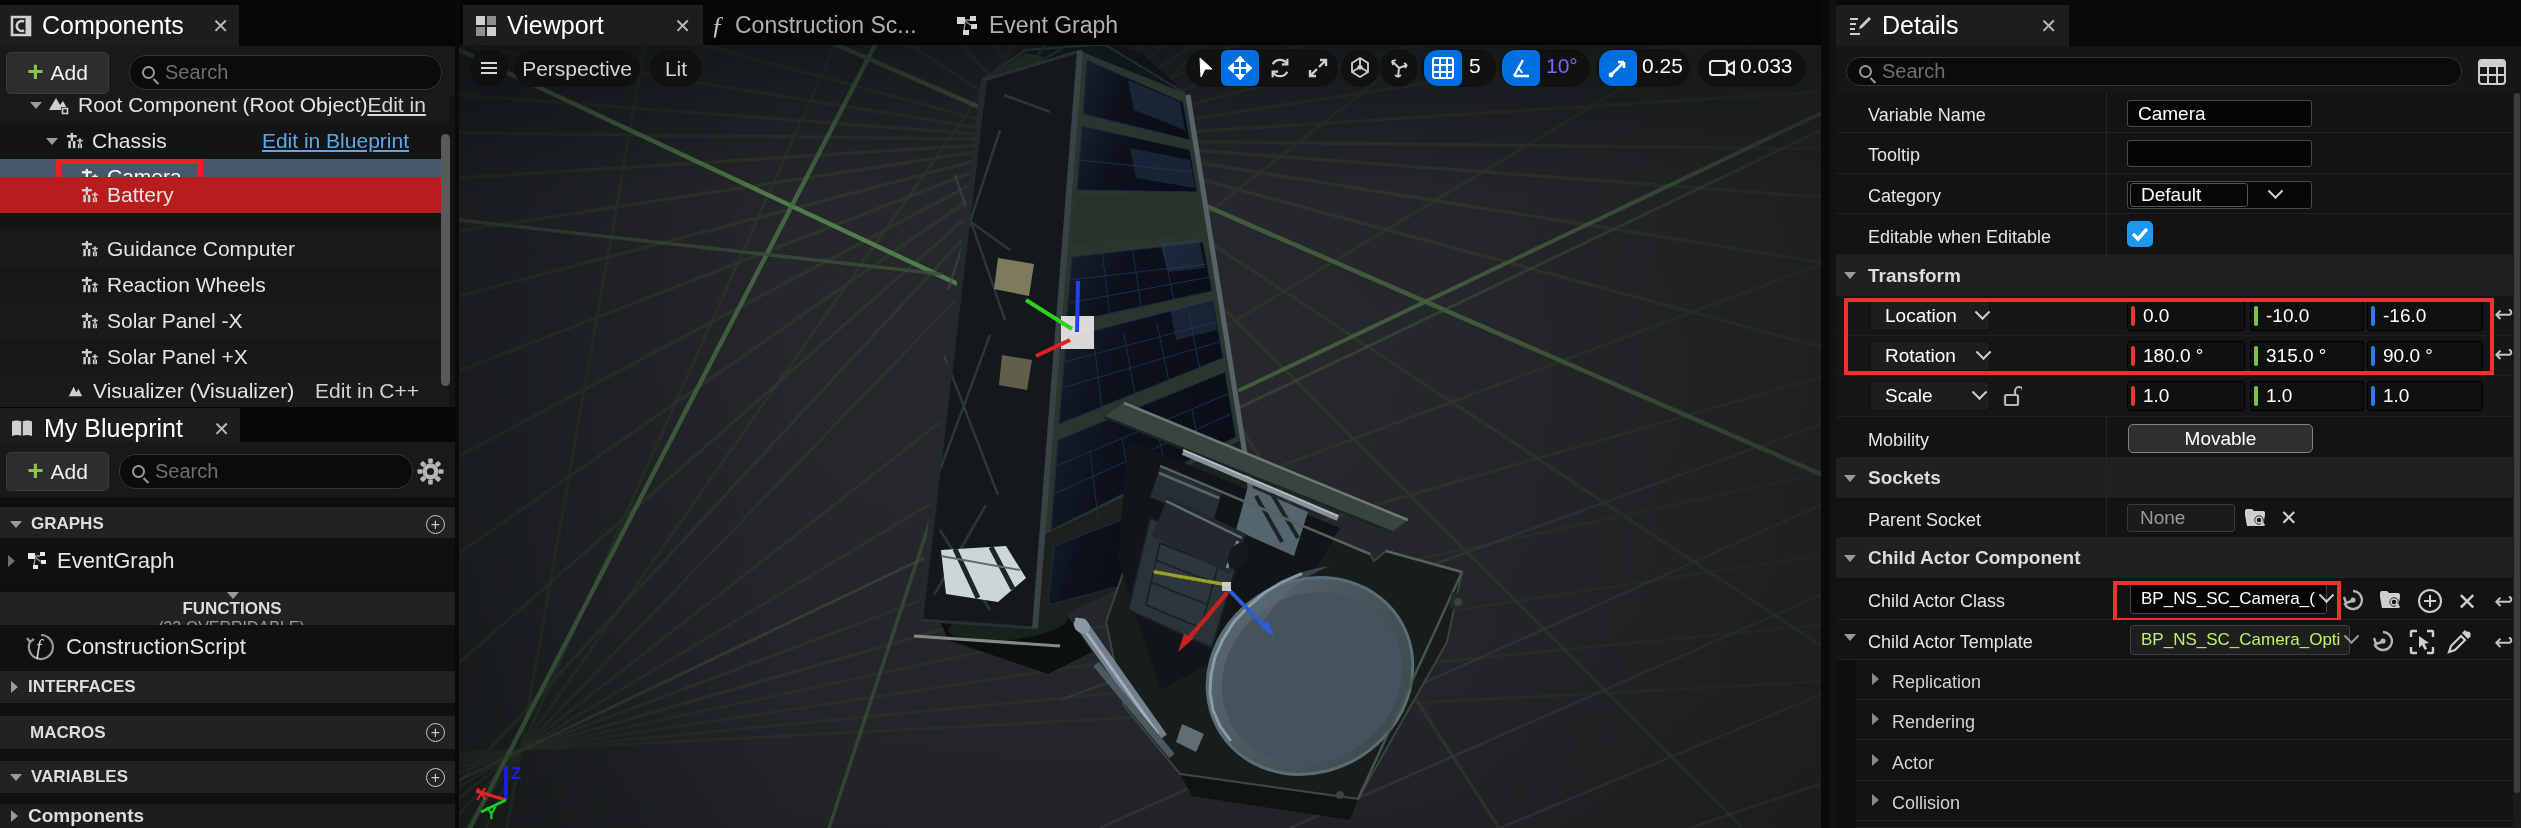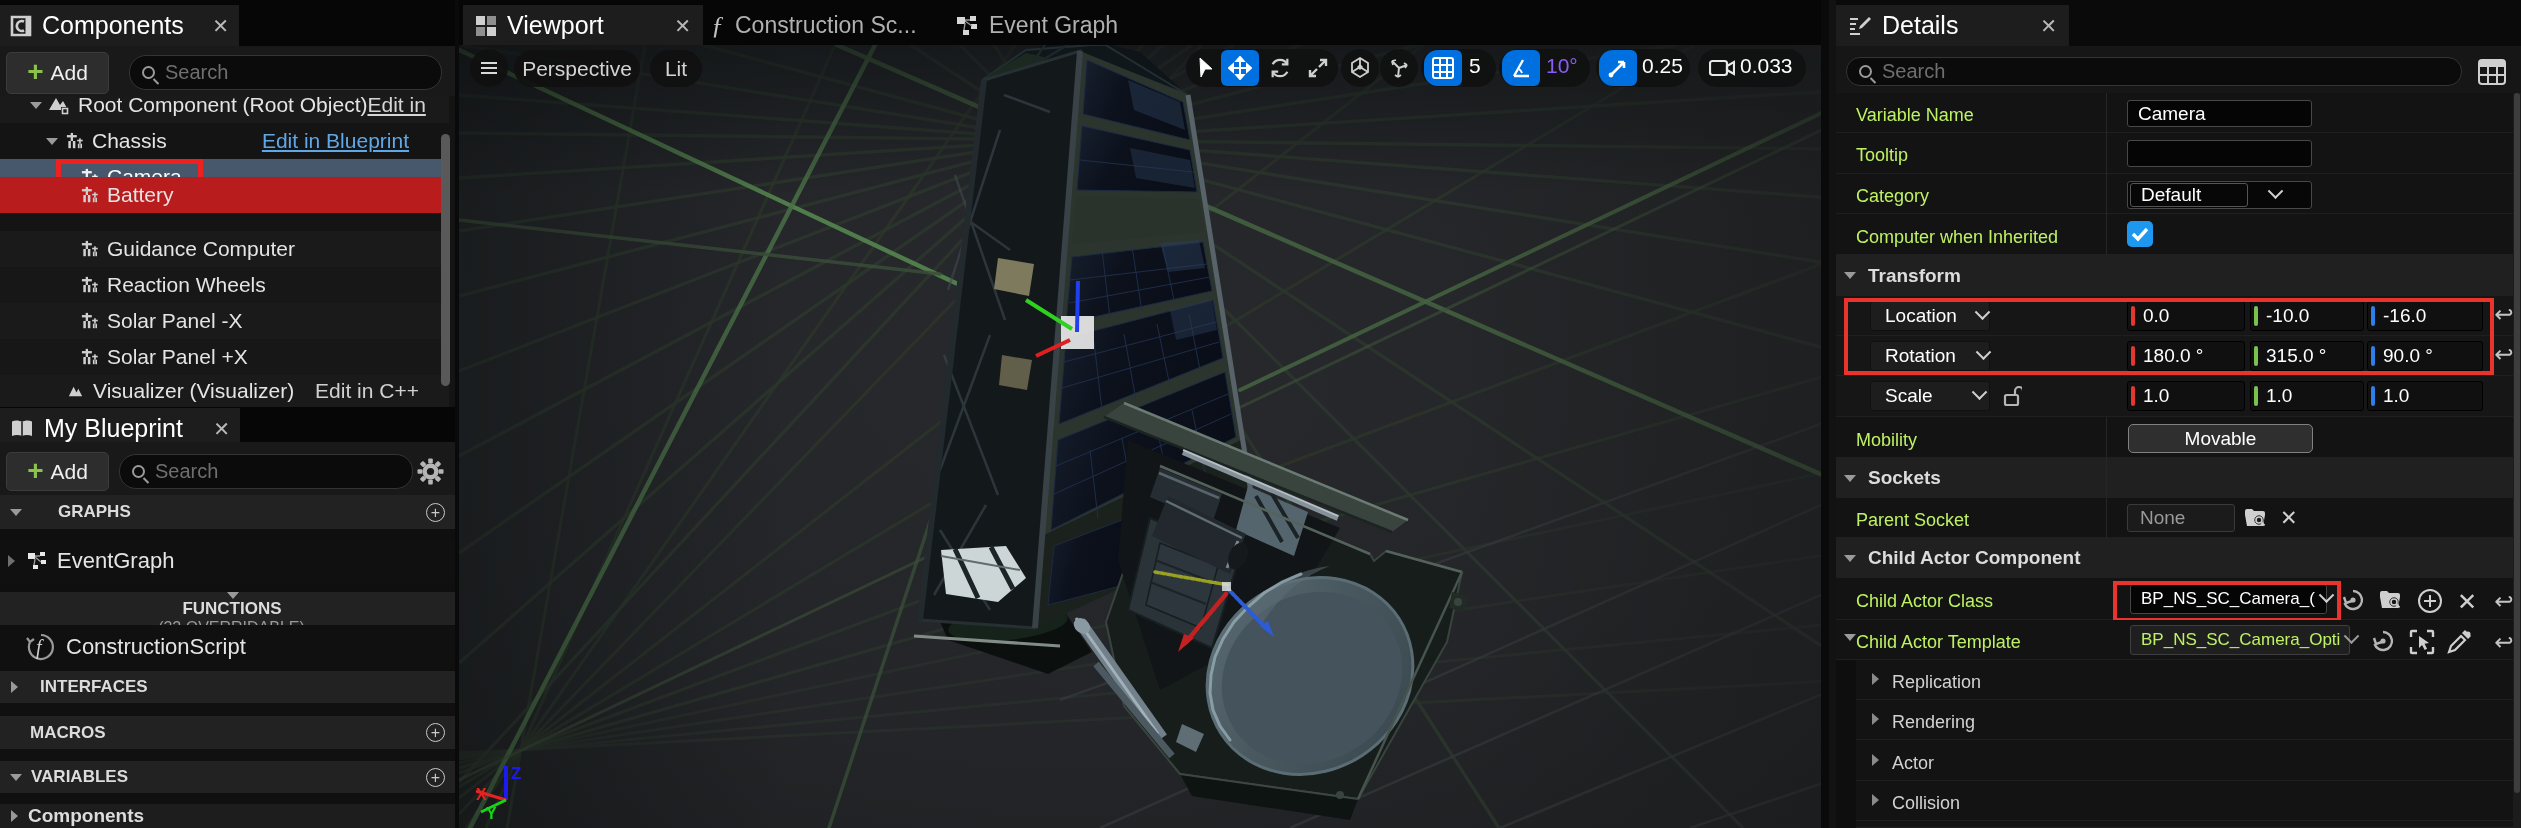--- a/index.html
+++ b/index.html
@@ -24,21 +24,21 @@
   .mag:after { content:""; position:absolute; width:2px; height:7px; background:#9a9a9a; left:11px; top:10px; transform:rotate(-45deg); }
   
   .trow { position:absolute; left:0; width:449px; height:36px; display:flex; align-items:center; color:#e4e4e4; font-size:21px; white-space:nowrap; overflow:hidden; }
   .hdr { position:absolute; left:0; width:455px; background:#222222; display:flex; align-items:center; color:#dcdcdc; font-size:17px; font-weight:bold; }
   .tri-d { width:0;height:0;border-left:6px solid transparent;border-right:6px solid transparent;border-top:7px solid #9a9a9a; display:inline-block; }
   .tri-r { width:0;height:0;border-top:6px solid transparent;border-bottom:6px solid transparent;border-left:7px solid #9a9a9a; display:inline-block; }
   .plusc { width:19px; height:19px; border:1.5px solid #c9c9c9; border-radius:50%; color:#c9c9c9; font-size:16px; line-height:17px; text-align:center; margin-left:auto; font-weight:normal; }
   .plusc:after { content:"+"; }
   
   .drow { position:absolute; left:0; width:685px; border-bottom:1px solid #1f1f1f; }
-  .dlabel { position:absolute; left:20px; color:#bef264; font-size:18px; }
+  .dlabel { position:absolute; left:32px; color:#e5e5e5; font-size:18px; }
   .field { position:absolute; background:#050505; border:1px solid #484848; border-radius:3px; color:#fff; font-size:19px; display:flex; align-items:center; }
   .spin { position:absolute; background:#101010; border:1px solid #000; border-radius:3px; color:#fff; font-size:19px; display:flex; align-items:center; overflow:hidden; }
   .spin .bar { width:4px; height:70%; border-radius:2px; margin:0 8px 0 3px; }
   .chev { display:inline-block; width:11px; height:11px; border-right:2.6px solid #cfcfcf; border-bottom:2.6px solid #cfcfcf; transform:rotate(45deg) translate(-3px,-3px); flex:none; }
   .undo { color:#c3c3c3; font-size:23px; position:absolute; width:26px; text-align:center; }
 </style>
 </head>
 <body>
 <div id="leftpanel" class="abs">
 
@@ -212,21 +212,21 @@
       <g transform="rotate(45 13.5 13.5)">
             <rect x="11.2" y="0.5" width="4.6" height="5" rx="1"></rect>
             <rect x="11.2" y="21.5" width="4.6" height="5" rx="1"></rect>
             <rect x="0.5" y="11.2" width="5" height="4.6" rx="1"></rect>
             <rect x="21.5" y="11.2" width="5" height="4.6" rx="1"></rect>
           </g>
         </g>
       <circle cx="13.5" cy="13.5" r="3.6" fill="#191919"></circle>
       </svg>
 
-    <div class="hdr" style="top:84px;height:34px;gap:27px;">
+    <div class="hdr" style="top:96px;height:34px;">
         <span class="tri-d" style="margin-left:10px;"></span>
         <span style="margin-left:9px;">GRAPHS</span>
         <span class="plusc" style="margin-right:10px;"></span>
       </div>
     <div style="position:absolute;left:0;top:127px;width:455px;height:45px;background:#101010;display:flex;align-items:center;color:#e4e4e4;font-size:22px;">
       <span class="tri-r" style="margin-left:8px;border-left-color:#6f6f6f;"></span>
       <svg width="22" height="20" viewBox="0 0 22 20" style="margin-left:12px;">
           <rect x="1" y="2" width="7" height="6" fill="#e8e8e8"></rect>
           <rect x="13" y="1" width="5" height="4" fill="#e8e8e8"></rect>
           <rect x="14" y="9" width="5" height="4" fill="#e8e8e8"></rect>
@@ -244,21 +244,21 @@
     <div style="position:absolute;left:0;top:214px;width:455px;height:44px;background:#101010;display:flex;align-items:center;color:#e4e4e4;font-size:22px;">
       <svg width="30" height="30" viewBox="0 0 30 30" style="margin-left:26px;">
           <path d="M15 3a12 12 0 11-11 7" fill="none" stroke="#9a9a9a" stroke-width="2.2"></path>
           <path d="M1 6l3 4 4-3" fill="none" stroke="#9a9a9a" stroke-width="2.2"></path>
           <text x="10" y="22" fill="#cfcfcf" font-size="20" font-style="italic" font-family="Liberation Serif">f</text>
         </svg>
       <span style="margin-left:10px;">ConstructionScript</span>
     </div>
     <div class="hdr" style="top:260px;height:32px;">
         <span class="tri-r" style="margin-left:11px;"></span>
-        <span style="margin-left:22px;">INTERFACES</span>
+        <span style="margin-left:10px;">INTERFACES</span>
       </div>
     <div style="position:absolute;left:0;top:292px;width:455px;height:13px;background:#101010;"></div>
     <div class="hdr" style="top:305px;height:33px;">
         <span style="margin-left:30px;">MACROS</span>
         <span class="plusc" style="margin-right:10px;"></span>
       </div>
     <div style="position:absolute;left:0;top:338px;width:455px;height:12px;background:#101010;"></div>
     <div class="hdr" style="top:350px;height:32px;">
         <span class="tri-d" style="margin-left:10px;"></span>
         <span style="margin-left:9px;">VARIABLES</span>
@@ -606,21 +606,21 @@
   <div class="drow" style="top:133px;height:41px;background:#131313;"></div>
   <div class="dlabel" style="top:145px;text-align:right;">Tooltip</div>
   <div class="field" style="left:291px;top:140px;width:185px;height:27px;"></div>
   <div class="drow" style="top:174px;height:40px;background:#131313;"></div>
   <div class="dlabel" style="top:186px;">Category</div>
   <div class="field" style="left:291px;top:181px;width:185px;height:28px;padding-left:0;background:#070707;">
     <span style="border:1px solid #555;border-radius:3px;height:24px;display:flex;align-items:center;padding:0 10px;margin-left:2px;width:118px;">Default</span>
     <span class="chev" style="margin-left:22px;"></span>
   </div>
   <div class="drow" style="top:214px;height:41px;background:#131313;"></div>
-  <div class="dlabel" style="top:227px;">Computer when Inherited</div>
+  <div class="dlabel" style="top:227px;">Editable when Editable</div>
   <div style="position:absolute;left:291px;top:221px;width:26px;height:26px;background:#1e97ef;border-radius:5px;"></div>
   <svg width="26" height="26" viewBox="0 0 26 26" style="position:absolute;left:291px;top:221px;">
       <path d="M6 13l5 5 9-10" stroke="#fff" stroke-width="3.4" fill="none"></path>
     </svg>
 
   <div class="hdr" style="top:255px;height:41px;width:685px;font-size:19px;background:#202020;">
       <span class="tri-d" style="margin-left:8px;"></span>
       <span style="margin-left:12px;">Transform</span>
     </div>
   <div class="drow" style="top:296px;height:40px;background:#161616;"></div>

